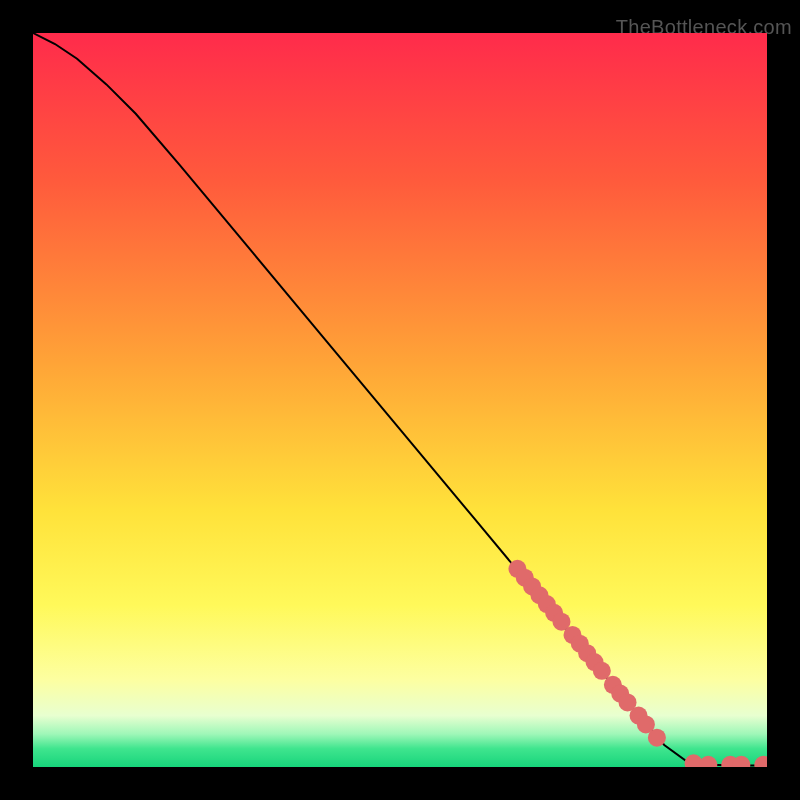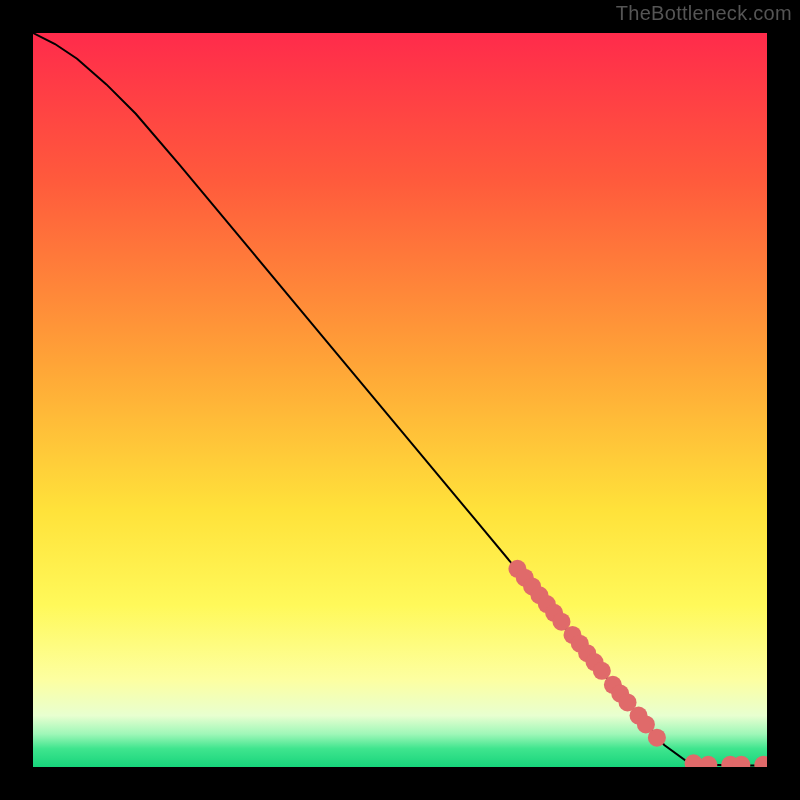--- a/index.html
+++ b/index.html
@@ -14,21 +14,21 @@
   .frame {
     position: absolute;
     left: 0;
     top: 0;
     width: 800px;
     height: 800px;
     background: #000;
   }
   .watermark {
     position: absolute;
-    top: 2px;
+    top: 16px;
     right: 8px;
     color: #555;
     font-size: 20px;
     font-weight: 500;
     letter-spacing: 0.3px;
   }
   .plot {
     position: absolute;
     left: 33px;
     top: 33px;

